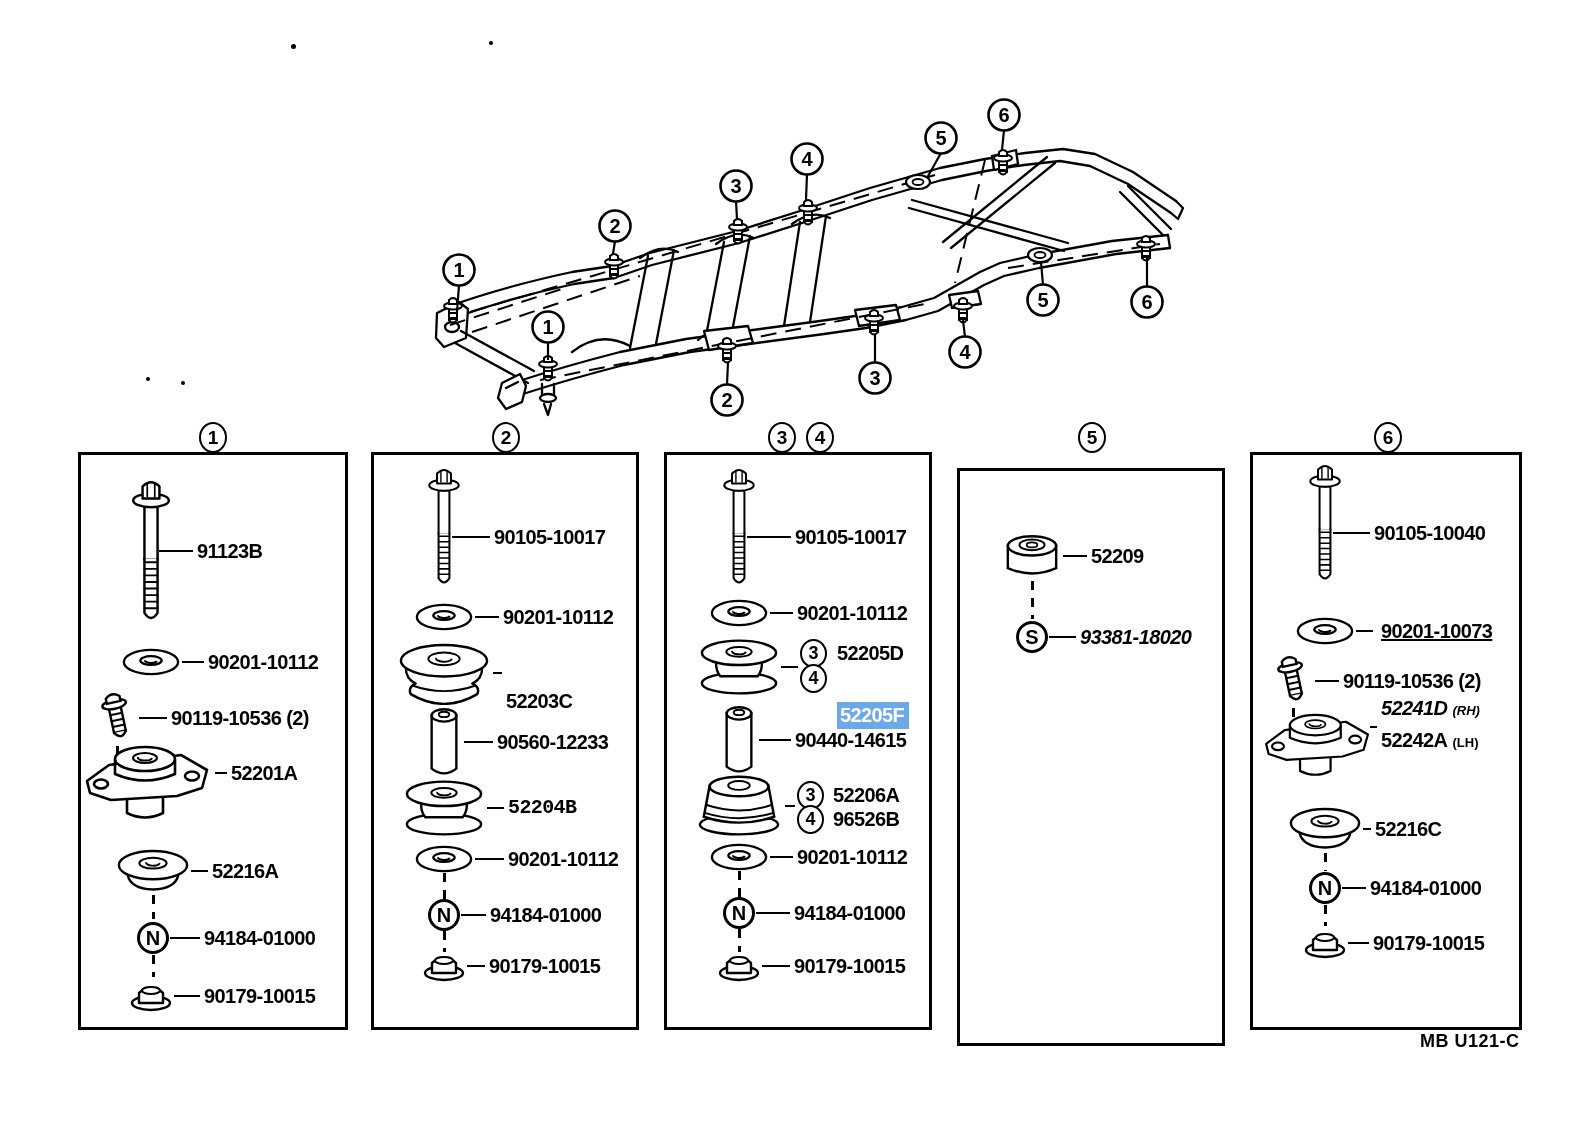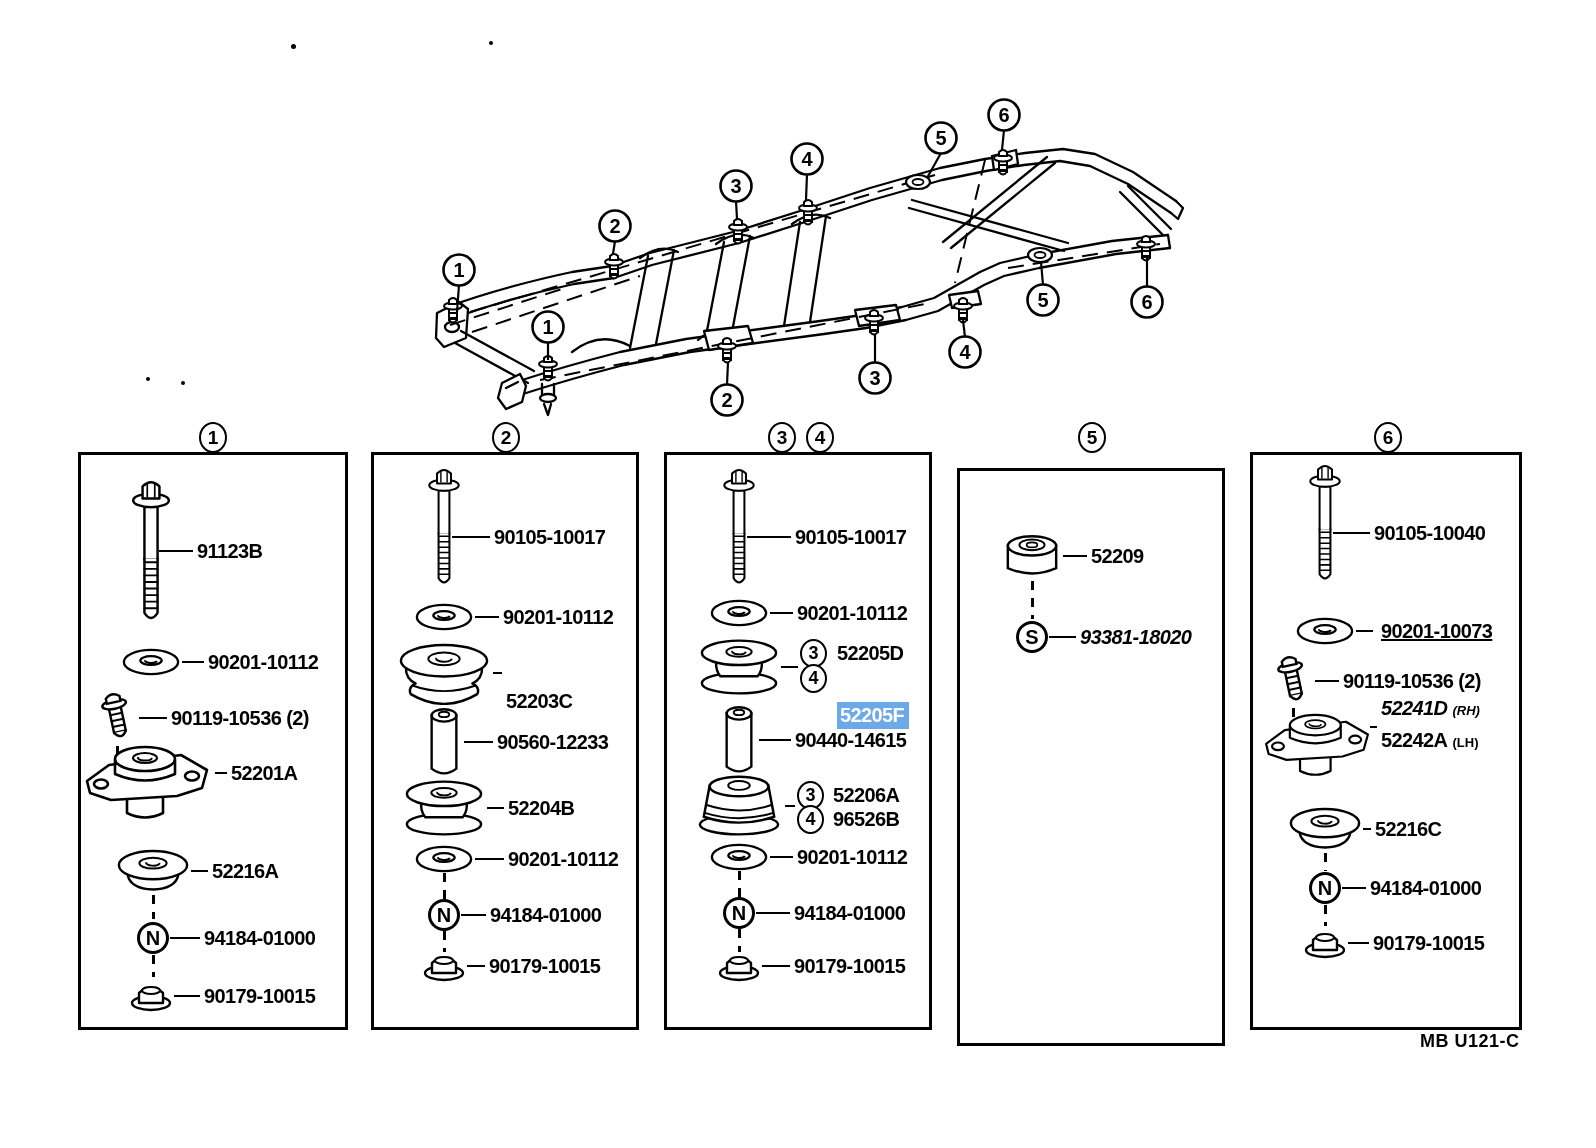--- a/index.html
+++ b/index.html
@@ -299,21 +299,21 @@
         <div class="plabel" style="left: 132px; top: 205px; margin-top: 28px;">52203C</div>
         <svg class="icon" width="38" height="74" style="left: 51px; top: 250px;">
           <use href="#sym-collar"></use>
         </svg>
         <div class="lead" style="left: 90px; width: 29px; top: 286px;"></div>
         <div class="plabel" style="left: 123px; top: 274px;">90560-12233</div>
         <svg class="icon" width="84" height="57" style="left: 28px; top: 324.5px;">
           <use href="#sym-cushspool"></use>
         </svg>
         <div class="lead" style="left: 113px; width: 17px; top: 352px;"></div>
-        <div class="plabel" style="left: 134px; top: 340px;">52204B</div>
+        <div class="plabel" style="left: 134px; top: 340px; font-family: Liberation Mono, monospace;">52204B</div>
         <svg class="icon" width="62" height="30" style="left: 39px; top: 389px;">
           <use href="#sym-washer"></use>
         </svg>
         <div class="lead" style="left: 101px; width: 29px; top: 403px;"></div>
         <div class="plabel" style="left: 134px; top: 391px;">90201-10112</div>
         <div class="sym" style="left: 54px; top: 444px;">N</div>
         <div class="lead" style="left: 87px; width: 25px; top: 459px;"></div>
         <div class="plabel" style="left: 116px; top: 447px;">94184-01000</div>
         <svg class="icon" width="46" height="32" style="left: 47px; top: 495px;">
           <use href="#sym-nut"></use>

